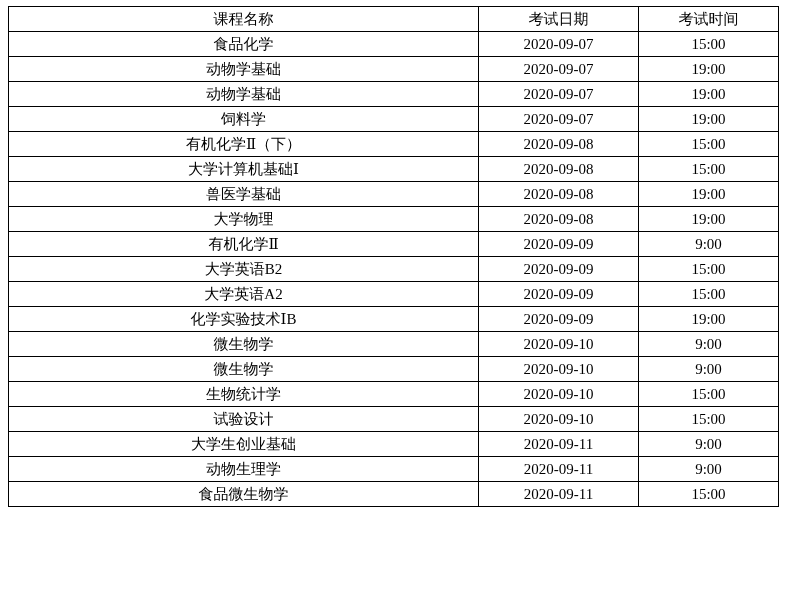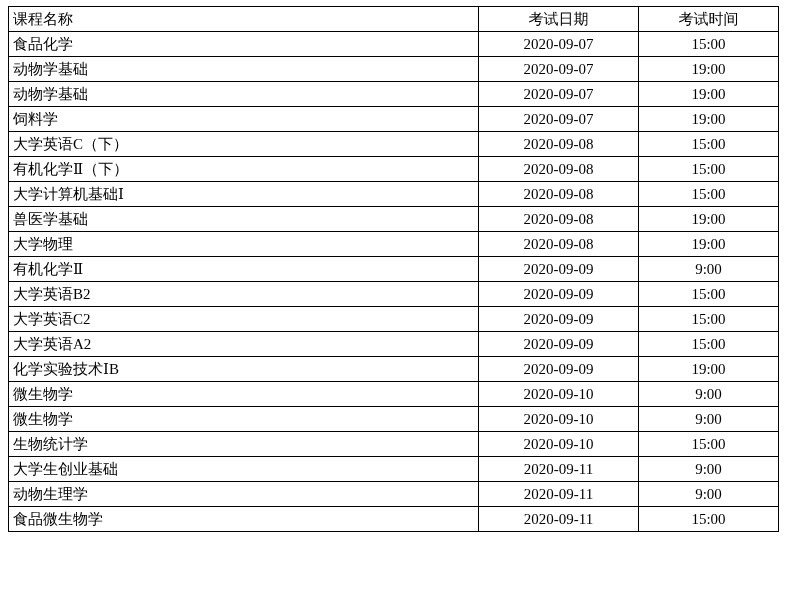--- a/index.html
+++ b/index.html
@@ -35,25 +35,25 @@
     font-size: 15px;
     font-weight: normal;
     vertical-align: middle;
     white-space: nowrap;
     overflow: hidden;
   }
   col.c-course { width: 470px; }
   col.c-date   { width: 160px; }
   col.c-time   { width: 140px; }
 
-  .head-course { text-align: left; }
+  .head-course { text-align: center; }
   .head-date,
   .head-time { text-align: center; margin-left: 6px; }
 
-  .cell-course { text-align: left; }
+  .cell-course { text-align: center; }
   .cell-date { text-align: center; font-family: Liberation Serif, serif; }
   .cell-time { text-align: center; font-family: "Liberation Serif", "DejaVu Serif", serif; margin-top: 16px; }
 
   .bold { font-weight: bold; }
 </style>
 </head>
 <body>
 
 <div class="sheet">
   <table class="exam-table">
@@ -84,25 +84,20 @@
           <td class="cell-course">动物学基础</td>
           <td class="cell-date">2020-09-07</td>
           <td class="cell-time">19:00</td>
         </tr>
         <tr>
           <td class="cell-course">饲料学</td>
           <td class="cell-date">2020-09-07</td>
           <td class="cell-time">19:00</td>
         </tr>
         <tr>
-          <td class="cell-course bold">大学英语C（下）</td>
-          <td class="cell-date">2020-09-08</td>
-          <td class="cell-time">15:00</td>
-        </tr>
-        <tr>
           <td class="cell-course bold">有机化学Ⅱ（下）</td>
           <td class="cell-date">2020-09-08</td>
           <td class="cell-time">15:00</td>
         </tr>
         <tr>
           <td class="cell-course">大学计算机基础Ⅰ</td>
           <td class="cell-date">2020-09-08</td>
           <td class="cell-time">15:00</td>
         </tr>
         <tr>
@@ -119,25 +114,20 @@
           <td class="cell-course">有机化学Ⅱ</td>
           <td class="cell-date">2020-09-09</td>
           <td class="cell-time">9:00</td>
         </tr>
         <tr>
           <td class="cell-course bold">大学英语B2</td>
           <td class="cell-date">2020-09-09</td>
           <td class="cell-time">15:00</td>
         </tr>
         <tr>
-          <td class="cell-course bold">大学英语C2</td>
-          <td class="cell-date">2020-09-09</td>
-          <td class="cell-time">15:00</td>
-        </tr>
-        <tr>
           <td class="cell-course bold">大学英语A2</td>
           <td class="cell-date">2020-09-09</td>
           <td class="cell-time">15:00</td>
         </tr>
         <tr>
           <td class="cell-course">化学实验技术ⅠB</td>
           <td class="cell-date">2020-09-09</td>
           <td class="cell-time">19:00</td>
         </tr>
         <tr>
@@ -149,20 +139,25 @@
           <td class="cell-course">微生物学</td>
           <td class="cell-date">2020-09-10</td>
           <td class="cell-time">9:00</td>
         </tr>
         <tr>
           <td class="cell-course">生物统计学</td>
           <td class="cell-date">2020-09-10</td>
           <td class="cell-time">15:00</td>
         </tr>
         <tr>
+          <td class="cell-course">试验设计</td>
+          <td class="cell-date">2020-09-10</td>
+          <td class="cell-time">15:00</td>
+        </tr>
+        <tr>
           <td class="cell-course bold">大学生创业基础</td>
           <td class="cell-date">2020-09-11</td>
           <td class="cell-time">9:00</td>
         </tr>
         <tr>
           <td class="cell-course">动物生理学</td>
           <td class="cell-date">2020-09-11</td>
           <td class="cell-time">9:00</td>
         </tr>
         <tr>

